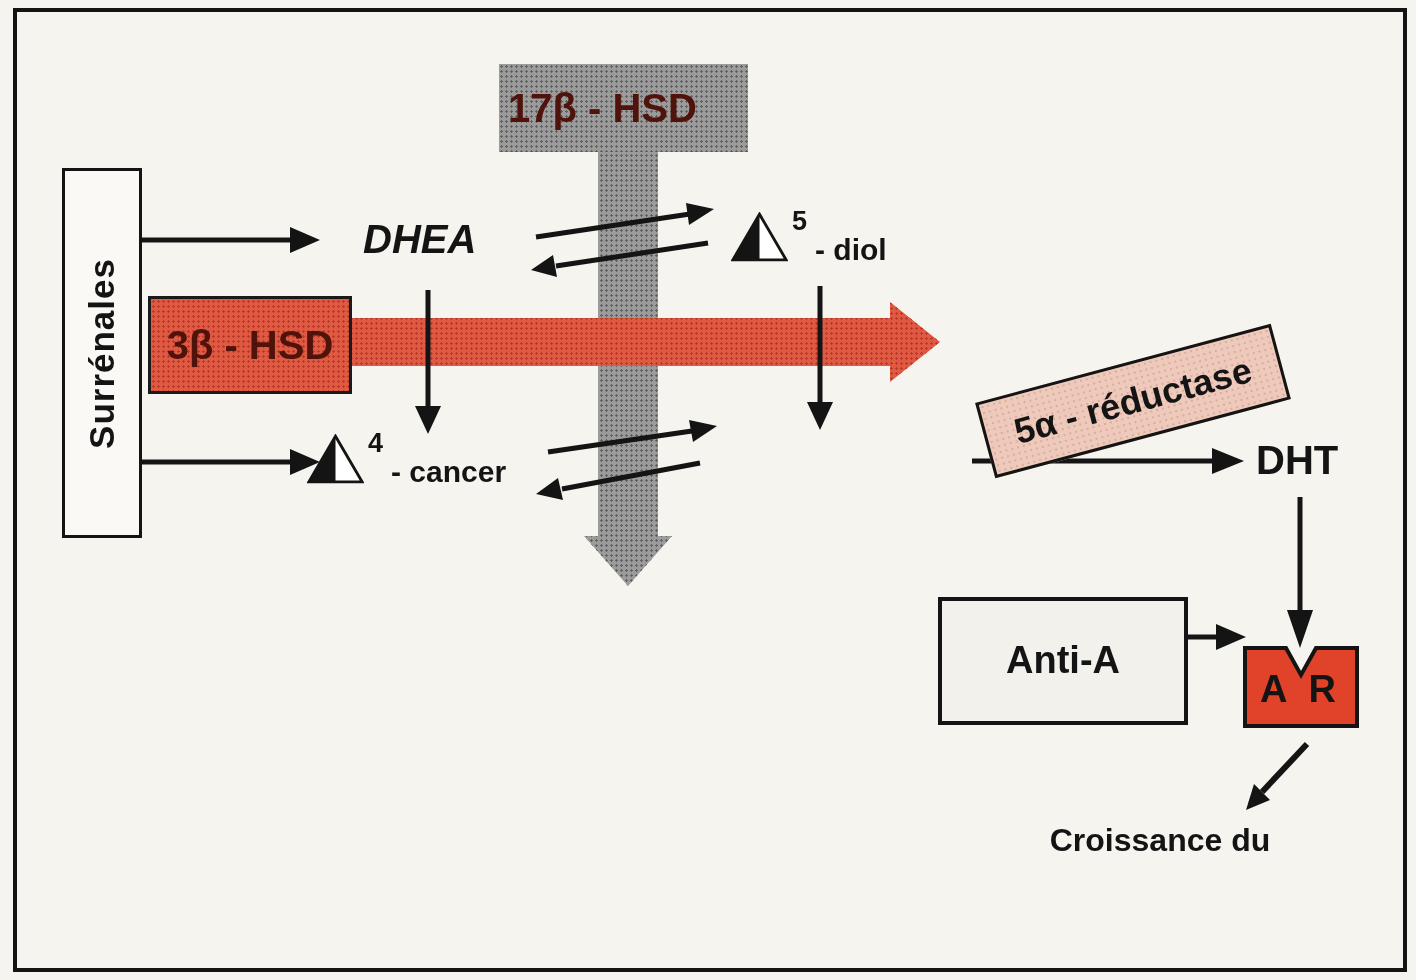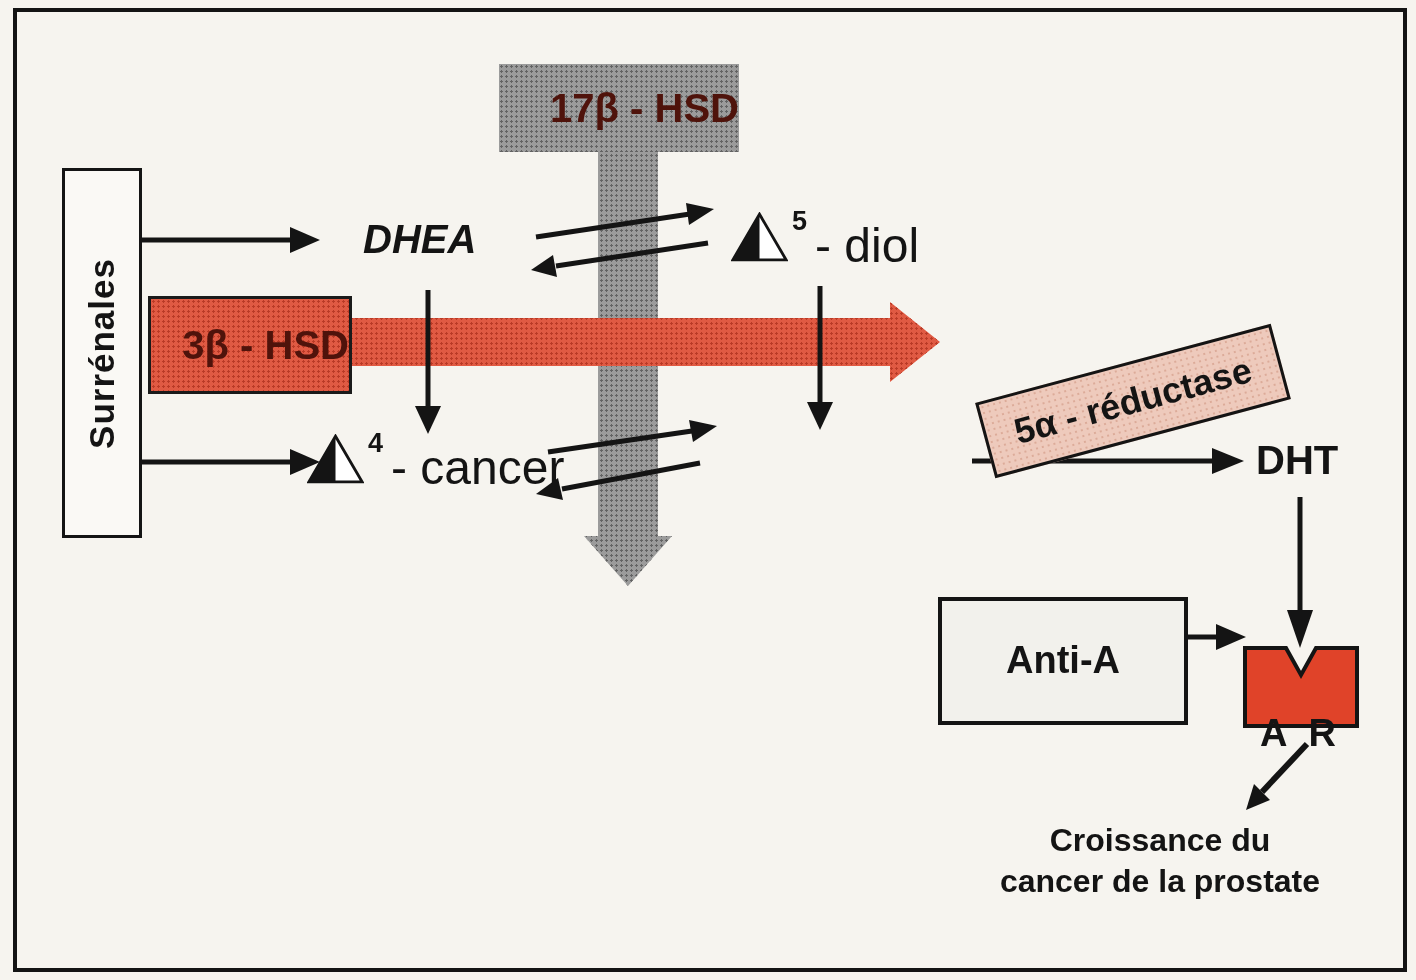--- a/index.html
+++ b/index.html
@@ -7,63 +7,63 @@
   .frame{position:absolute;left:13px;top:8px;width:1386px;height:956px;border:4px solid #141414;z-index:0;}
 
   .abs{position:absolute;}
   .lbl{position:absolute;font-weight:bold;color:#141414;white-space:nowrap;z-index:4;}
 
   
   .gray-fill{background-color:var(--color-gray,#9b9b9b);
     background-image:radial-gradient(#626262 1.3px, transparent 1.3px);background-size:5px 5px;}
   .hsd17-arrow{left:584px;top:148px;width:88px;height:438px;z-index:1;
     clip-path:polygon(14px 0px,74px 0px,74px 388px,88px 388px,44px 438px,0px 388px,14px 388px);}
-  .hsd17-box{left:499px;top:64px;width:240px;height:88px;z-index:1;display:flex;align-items:center;justify-content:flex-end;
-    font-weight:bold;font-size:40px;color:var(--color-enzyme-text,#4f130b);}
+  .hsd17-box{left:499px;top:64px;width:240px;height:88px;z-index:1;display:flex;align-items:center;justify-content:flex-start;
+    font-weight:bold;font-size:40px;color:var(--color-enzyme-text,#4f130b);padding-left:9px;}
 
   
   .red-fill{background-color:var(--color-red,#e05a43);
     background-image:radial-gradient(#b93a26 1.3px, transparent 1.3px);background-size:5px 5px;}
   .hsd3-box{left:148px;top:296px;width:198px;height:92px;z-index:2;border:3px solid #1a1a1a;
-    display:flex;align-items:center;justify-content:flex-end;font-weight:bold;font-size:40px;color:var(--color-enzyme-text,#4f130b);}
+    display:flex;align-items:center;justify-content:center;font-weight:bold;font-size:40px;color:var(--color-enzyme-text,#4f130b);}
   .hsd3-arrow{left:344px;top:296px;width:596px;height:92px;z-index:2;
     clip-path:polygon(0px 22px,546px 22px,546px 6px,596px 46px,546px 86px,546px 70px,0px 70px);}
 
   
   .surr-box{left:62px;top:168px;width:74px;height:364px;background:#faf9f5;border:3px solid #141414;z-index:4;
     display:flex;align-items:center;justify-content:center;}
   .surr-box .vtext{writing-mode:vertical-rl;transform:rotate(180deg);font-weight:bold;font-size:35px;letter-spacing:1px;color:#141414;}
 
   
   .arrows{position:absolute;left:0;top:0;width:1416px;height:980px;z-index:3;pointer-events:none;}
   .arrows line{stroke:#141414;stroke-width:5;}
   .arrows line.thick{stroke-width:6;}
   .arrows polygon{fill:#141414;}
 
   
   .delta{display:flex;align-items:flex-start;}
   .delta .tri{width:57px;height:50px;flex:0 0 auto;}
   .delta .sup{font-size:27px;font-weight:bold;margin:-6px 8px 0 4px;}
-  .delta .suffix{font-size:48px;font-weight:normal;margin-top:6px;}
+  .delta .suffix{font-size:30px;font-weight:bold;margin-top:21px;}
 
   .dhea{left:363px;top:217px;font-size:40px;font-style:italic;}
   .delta5{left:731px;top:212px;}
   .delta4{left:307px;top:434px;}
   .testo{left:712px;top:438px;font-size:40px;}
   .dht{left:1256px;top:438px;font-size:40px;}
 
   .reductase{left:980px;top:362px;width:300px;height:72px;z-index:4;transform:rotate(-15deg);
     background-color:var(--color-pink,#eecabc);background-image:radial-gradient(#dcab99 1.2px, transparent 1.2px);background-size:6px 6px;
     border:3px solid #141414;display:flex;align-items:center;justify-content:center;font-weight:bold;font-size:36px;color:#141414;}
 
   .antia{left:938px;top:597px;width:242px;height:120px;z-index:4;background:#f2f1ec;border:4px solid #141414;
     display:flex;flex-direction:column;align-items:center;justify-content:center;font-weight:bold;font-size:38px;line-height:1.3;color:#141414;}
 
   .ar-svg{left:1242px;top:645px;z-index:4;}
-  .ar-label{left:1242px;top:712px;width:118px;text-align:center;font-size:38px;letter-spacing:6px;z-index:5;}
+  .ar-label{left:1242px;top:668px;width:118px;text-align:center;font-size:38px;letter-spacing:6px;z-index:5;}
 
   .outcome{left:920px;top:820px;width:480px;text-align:center;font-size:32px;line-height:1.28;white-space:normal;}
 </style>
 </head>
 <body>
 
 <div class="canvas">
   <div class="frame"></div>
 
   <div class="abs hsd17-arrow gray-fill"></div>
@@ -162,15 +162,14 @@
     <div>Anti-A</div>
   </div>
 
   <svg class="abs ar-svg" width="118" height="84" viewBox="0 0 118 84">
     <polygon points="3,3 44,3 59,30 74,3 115,3 115,81 3,81" fill="#e04329" stroke="#141414" stroke-width="4"></polygon>
   </svg>
   <div class="lbl ar-label">A R</div>
 
   <div class="lbl outcome">
     <div>Croissance du</div>
-    <div>cancer de la prostate</div>
   </div>
 </div>
 
 </body></html>

